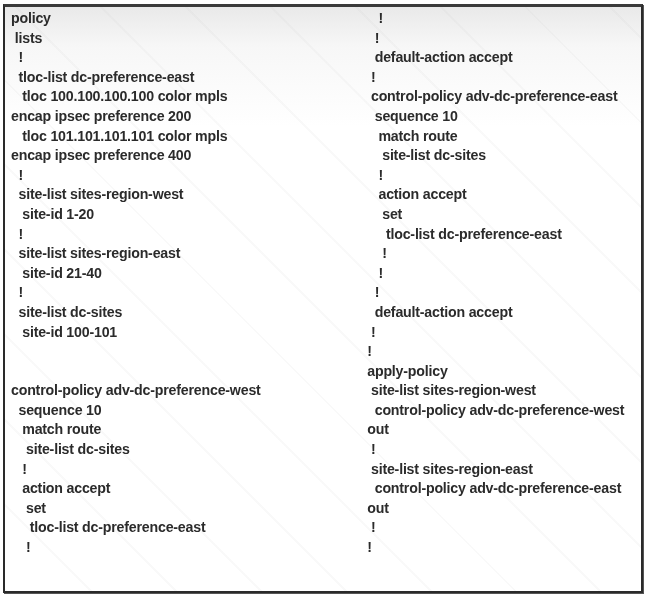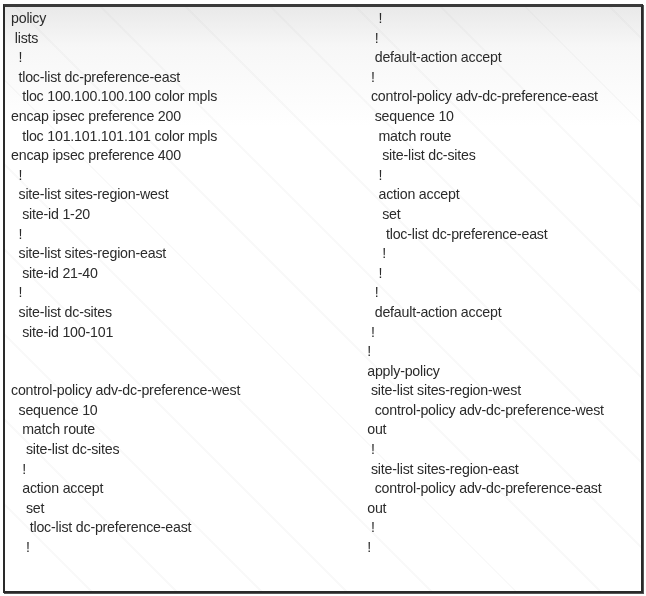--- a/index.html
+++ b/index.html
@@ -25,21 +25,21 @@
     }
     .col {
       position: absolute; top: 2px;
       font-size: 14.2px; line-height: 19.6px;
       color: #2b2b2b;
       letter-spacing: -0.2px;
       white-space: pre;
     }
     .col.left { left: 6px; }
     .col.right { left: 351px; }
-    .line { display: block; height: 19.6px; }
+    .line { display: block; height: 19.6px; font-weight: bold; }
   </style>
 </head>
 <body>
 
 <div class="frame">
   <div class="watermark"></div>
   <div class="col left" id="leftCol"><span class="line">policy</span><span class="line"> lists</span><span class="line">  !</span><span class="line">  tloc-list dc-preference-east</span><span class="line">   tloc 100.100.100.100 color mpls</span><span class="line">encap ipsec preference 200</span><span class="line">   tloc 101.101.101.101 color mpls</span><span class="line">encap ipsec preference 400</span><span class="line">  !</span><span class="line">  site-list sites-region-west</span><span class="line">   site-id 1-20</span><span class="line">  !</span><span class="line">  site-list sites-region-east</span><span class="line">   site-id 21-40</span><span class="line">  !</span><span class="line">  site-list dc-sites</span><span class="line">   site-id 100-101</span><span class="line"></span><span class="line"></span><span class="line">control-policy adv-dc-preference-west</span><span class="line">  sequence 10</span><span class="line">   match route</span><span class="line">    site-list dc-sites</span><span class="line">   !</span><span class="line">   action accept</span><span class="line">    set</span><span class="line">     tloc-list dc-preference-east</span><span class="line">    !</span></div>
   <div class="col right" id="rightCol"><span class="line">      !</span><span class="line">     !</span><span class="line">     default-action accept</span><span class="line">    !</span><span class="line">    control-policy adv-dc-preference-east</span><span class="line">     sequence 10</span><span class="line">      match route</span><span class="line">       site-list dc-sites</span><span class="line">      !</span><span class="line">      action accept</span><span class="line">       set</span><span class="line">        tloc-list dc-preference-east</span><span class="line">       !</span><span class="line">      !</span><span class="line">     !</span><span class="line">     default-action accept</span><span class="line">    !</span><span class="line">   !</span><span class="line">   apply-policy</span><span class="line">    site-list sites-region-west</span><span class="line">     control-policy adv-dc-preference-west</span><span class="line">   out</span><span class="line">    !</span><span class="line">    site-list sites-region-east</span><span class="line">     control-policy adv-dc-preference-east</span><span class="line">   out</span><span class="line">    !</span><span class="line">   !</span></div>
 </div>
 

